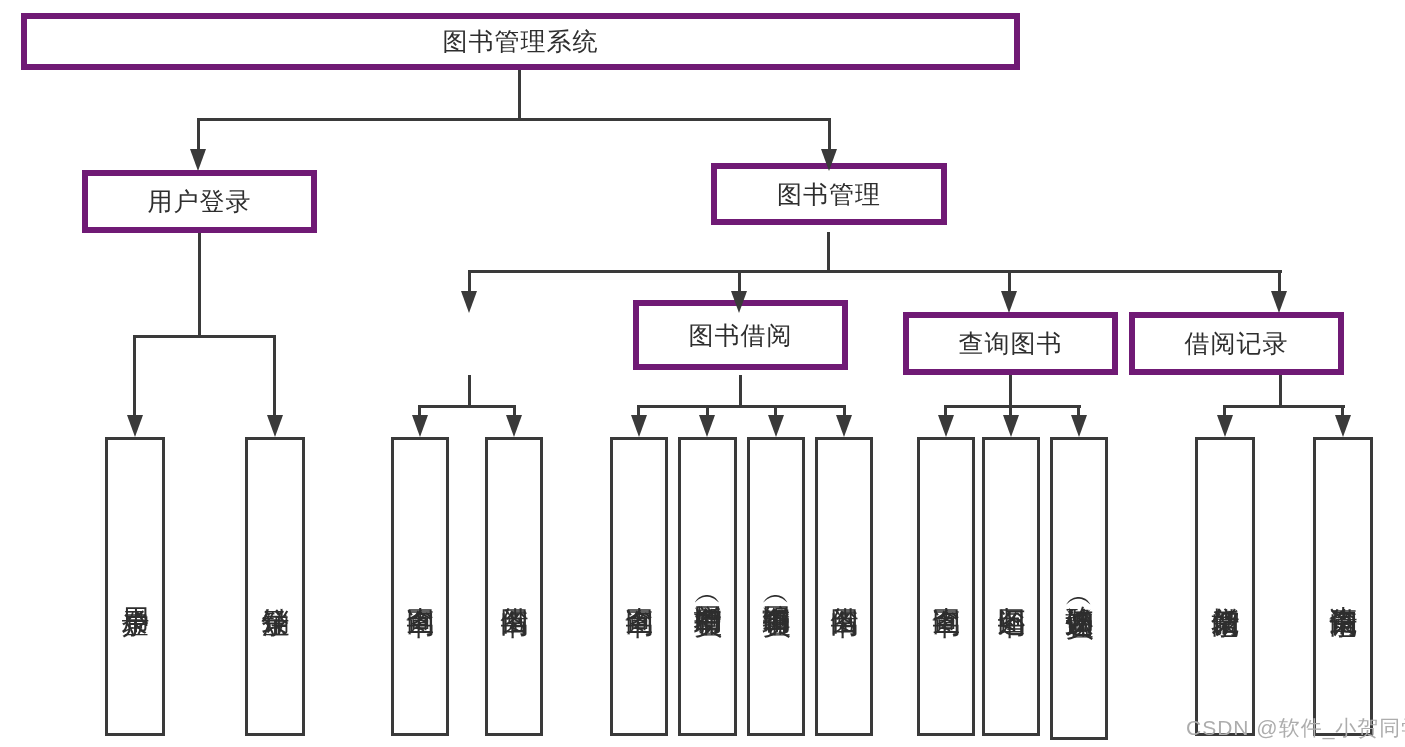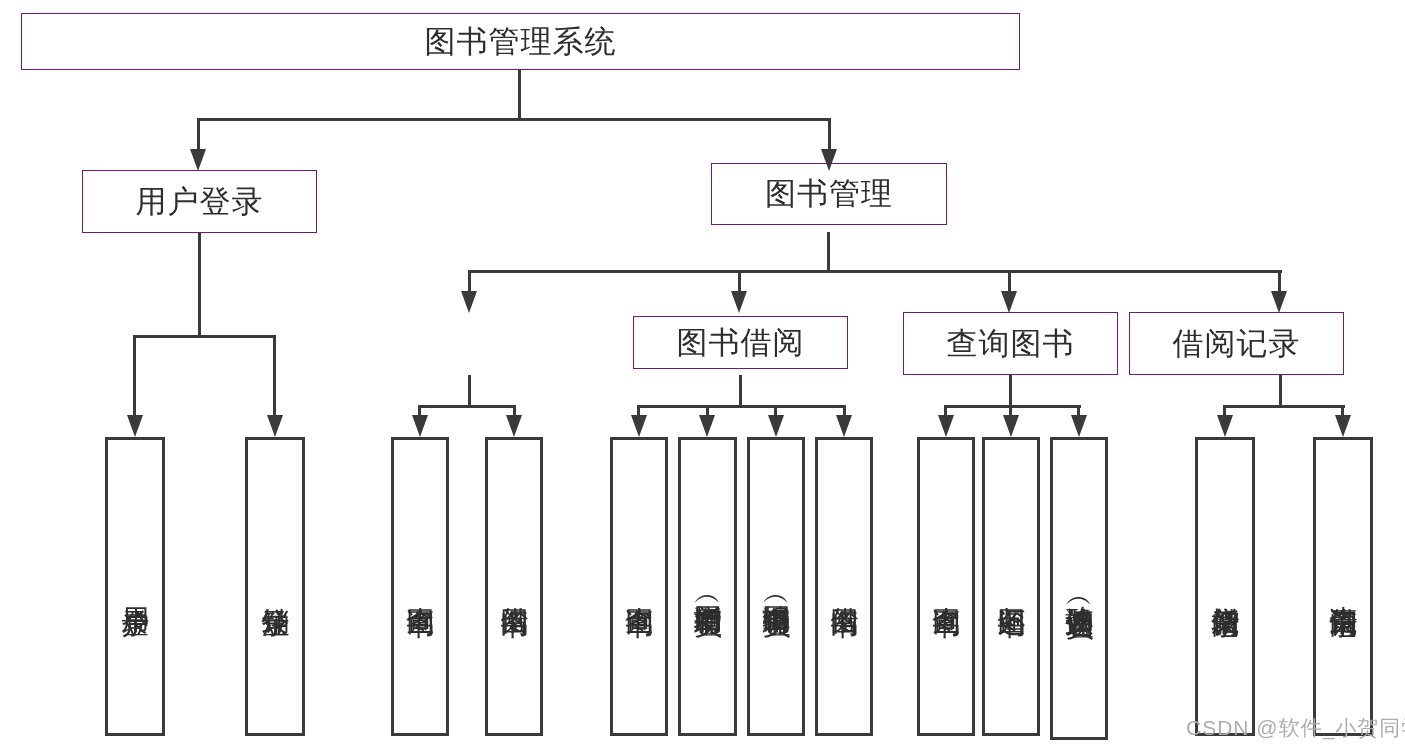--- a/index.html
+++ b/index.html
@@ -2,23 +2,23 @@
 <html><head>
 <meta charset="utf-8">
 <style>
   html,body{margin:0;padding:0;background:#fff;}
   #canvas{
     position:relative;width:1405px;height:747px;background:#ffffff;overflow:hidden;
     font-family:"Liberation Sans","DejaVu Sans",sans-serif;color:#2e2e2e;
   }
   
   .box{
-    position:absolute;background:#fff;border:1px solid #701a75;box-sizing:border-box;
+    position:absolute;background:#fff;border:6px solid #701a75;box-sizing:border-box;
     display:flex;align-items:center;justify-content:center;
-    font-size:31px;letter-spacing:1px;color:#2e2e2e;z-index:2;
+    font-size:25px;letter-spacing:1px;color:#2e2e2e;z-index:2;
   }
   
   .vbox{
     position:absolute;background:#fff;border:3px solid #3a3a3a;box-sizing:border-box;
     display:flex;align-items:center;justify-content:center;
     top:437px;height:299px;z-index:2;
   }
   .vbox span{
     writing-mode:vertical-rl;text-orientation:mixed;
     font-size:28px;letter-spacing:1px;line-height:1;color:#2e2e2e;white-space:nowrap;
@@ -42,21 +42,21 @@
 
 <div id="canvas">
 
   <div class="box" style="left:21px;top:13px;width:999px;height:57px">图书管理系统</div>
 
   <div class="box" style="left:82px;top:170px;width:235px;height:63px">用户登录</div>
 
   <div class="box" style="left:711px;top:163px;width:236px;height:62px">图书管理</div>
 
 
-  <div class="box" style="left:633px;top:316px;width:215px;height:53px">图书借阅</div>
+  <div class="box" style="left:633px;top:300px;width:215px;height:70px">图书借阅</div>
 
   <div class="box" style="left:903px;top:312px;width:215px;height:63px">查询图书</div>
 
   <div class="box" style="left:1129px;top:312px;width:215px;height:63px">借阅记录</div>
 
   <div class="vbox" style="left:105px;width:60px">
       <span>用户登录</span>
     </div>
   <div class="vbox" style="left:245px;width:60px">
       <span>注销登录</span>

